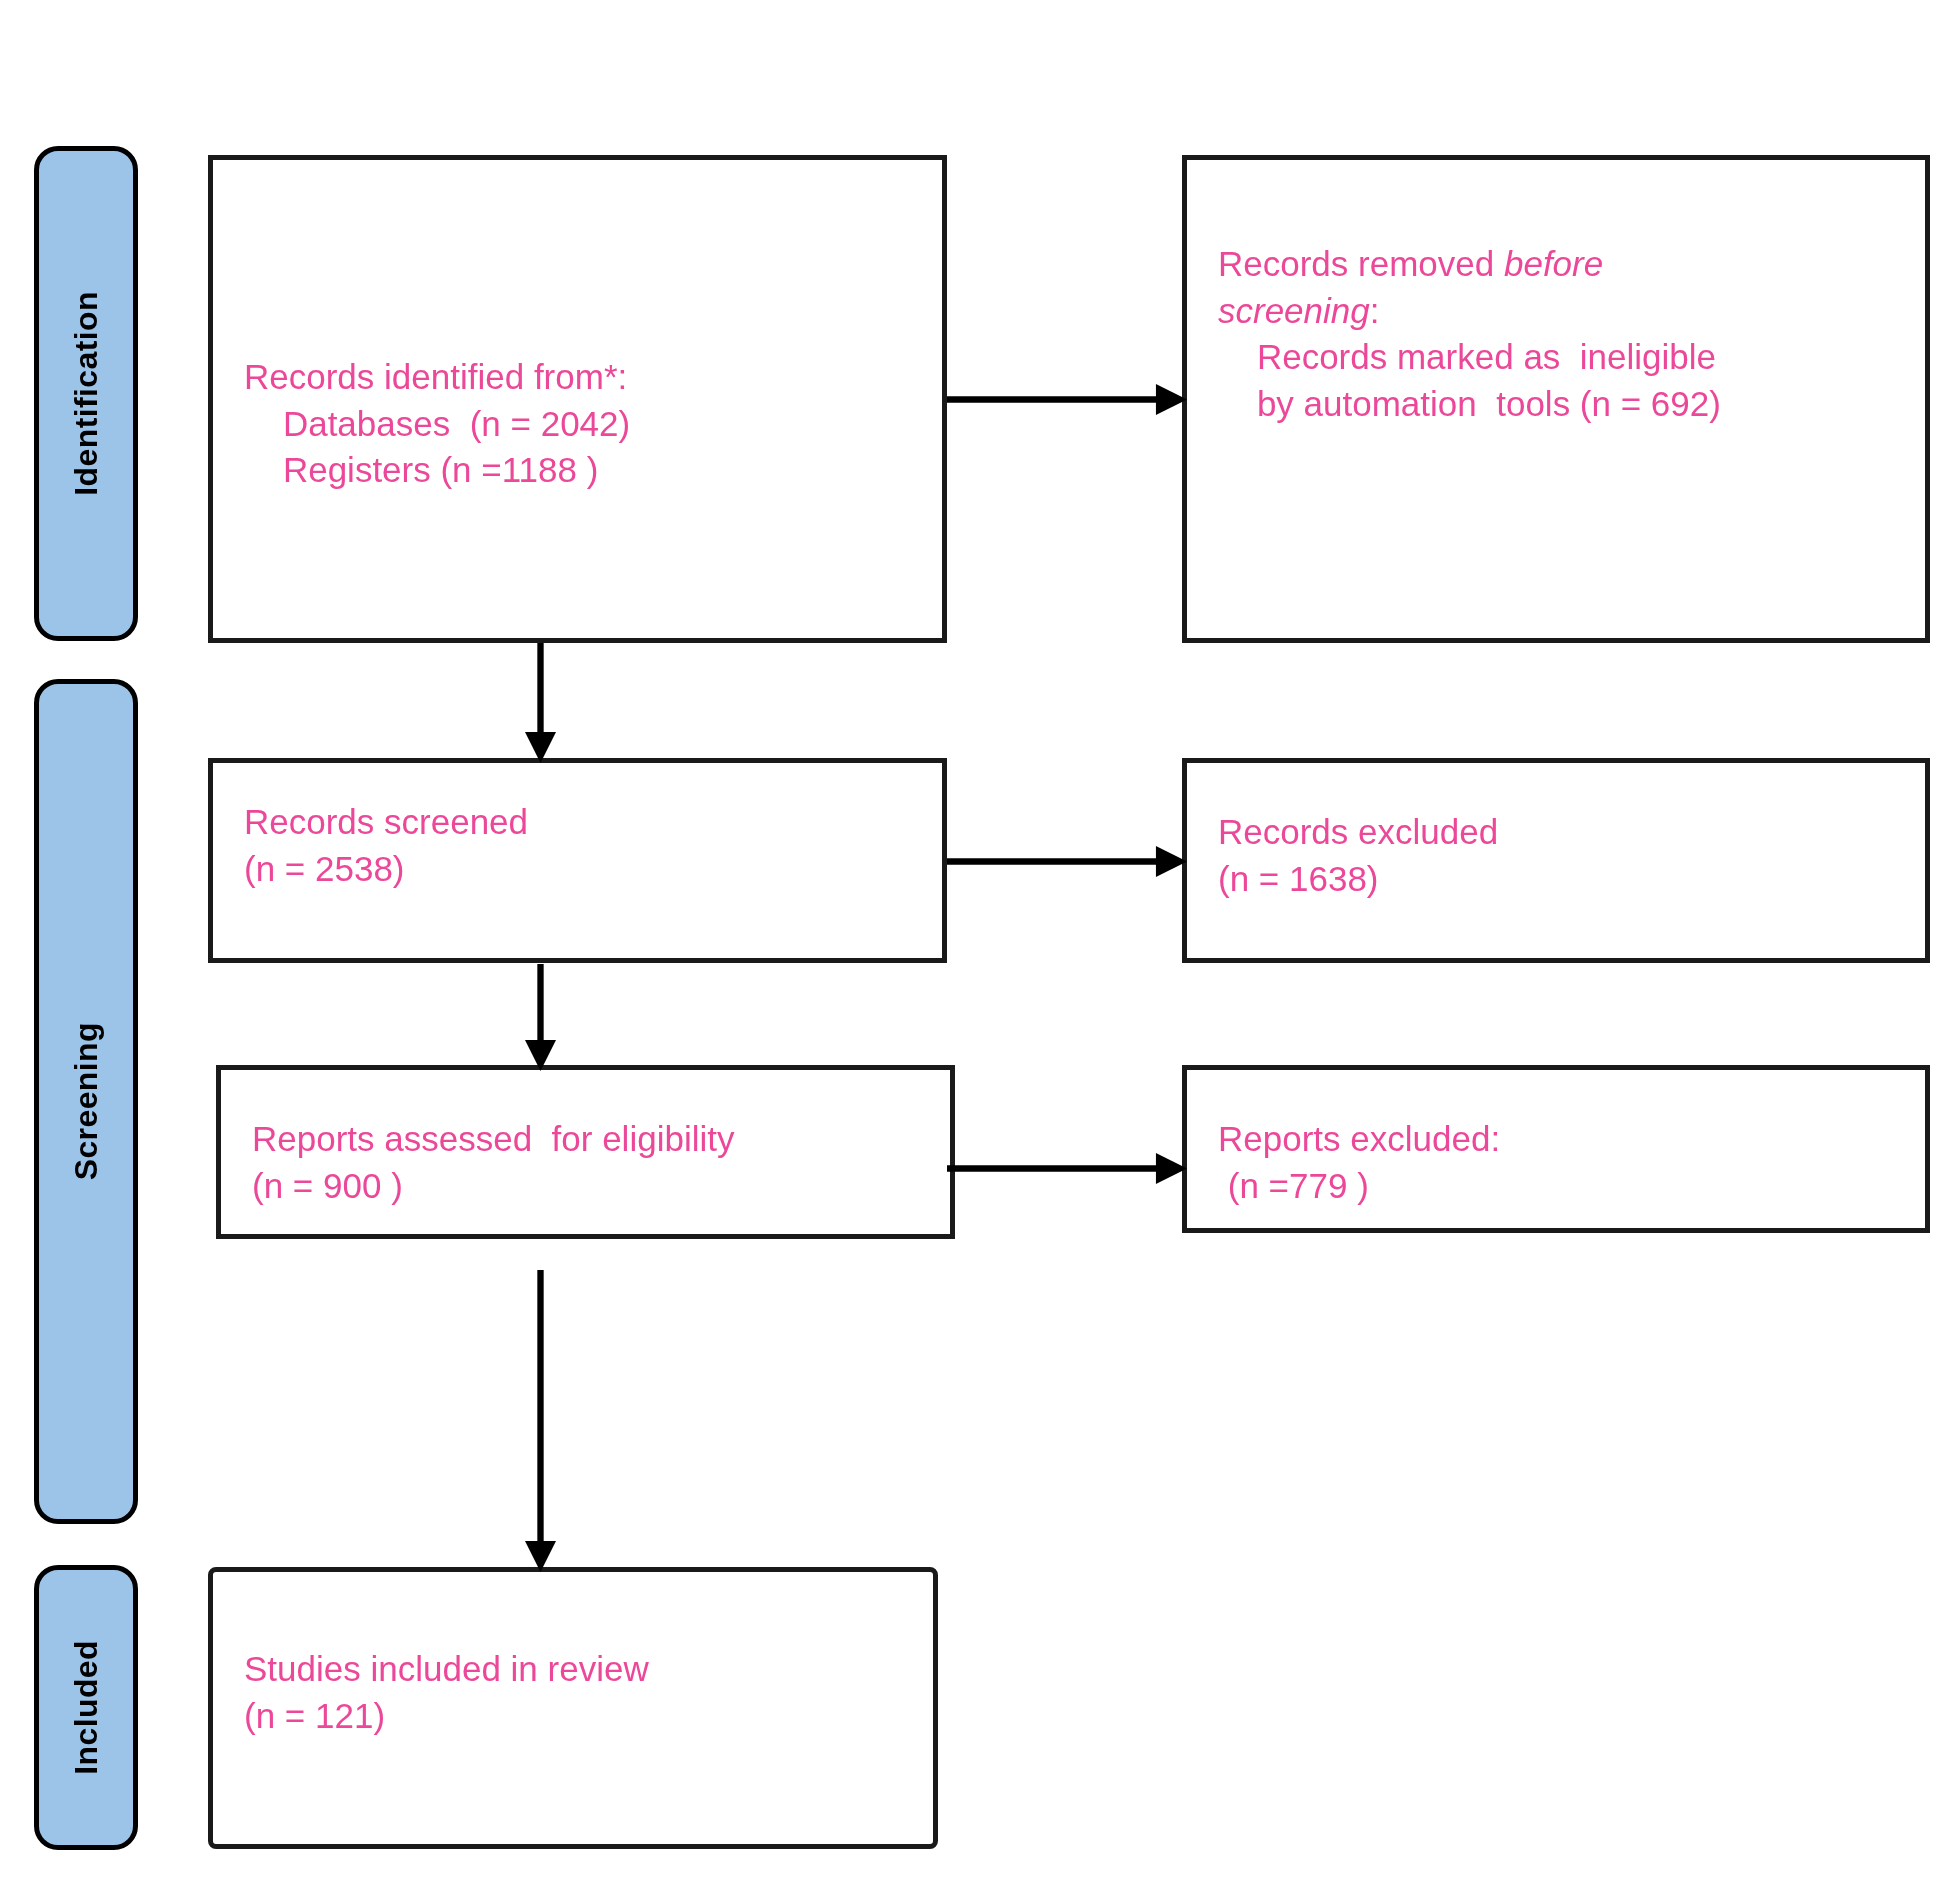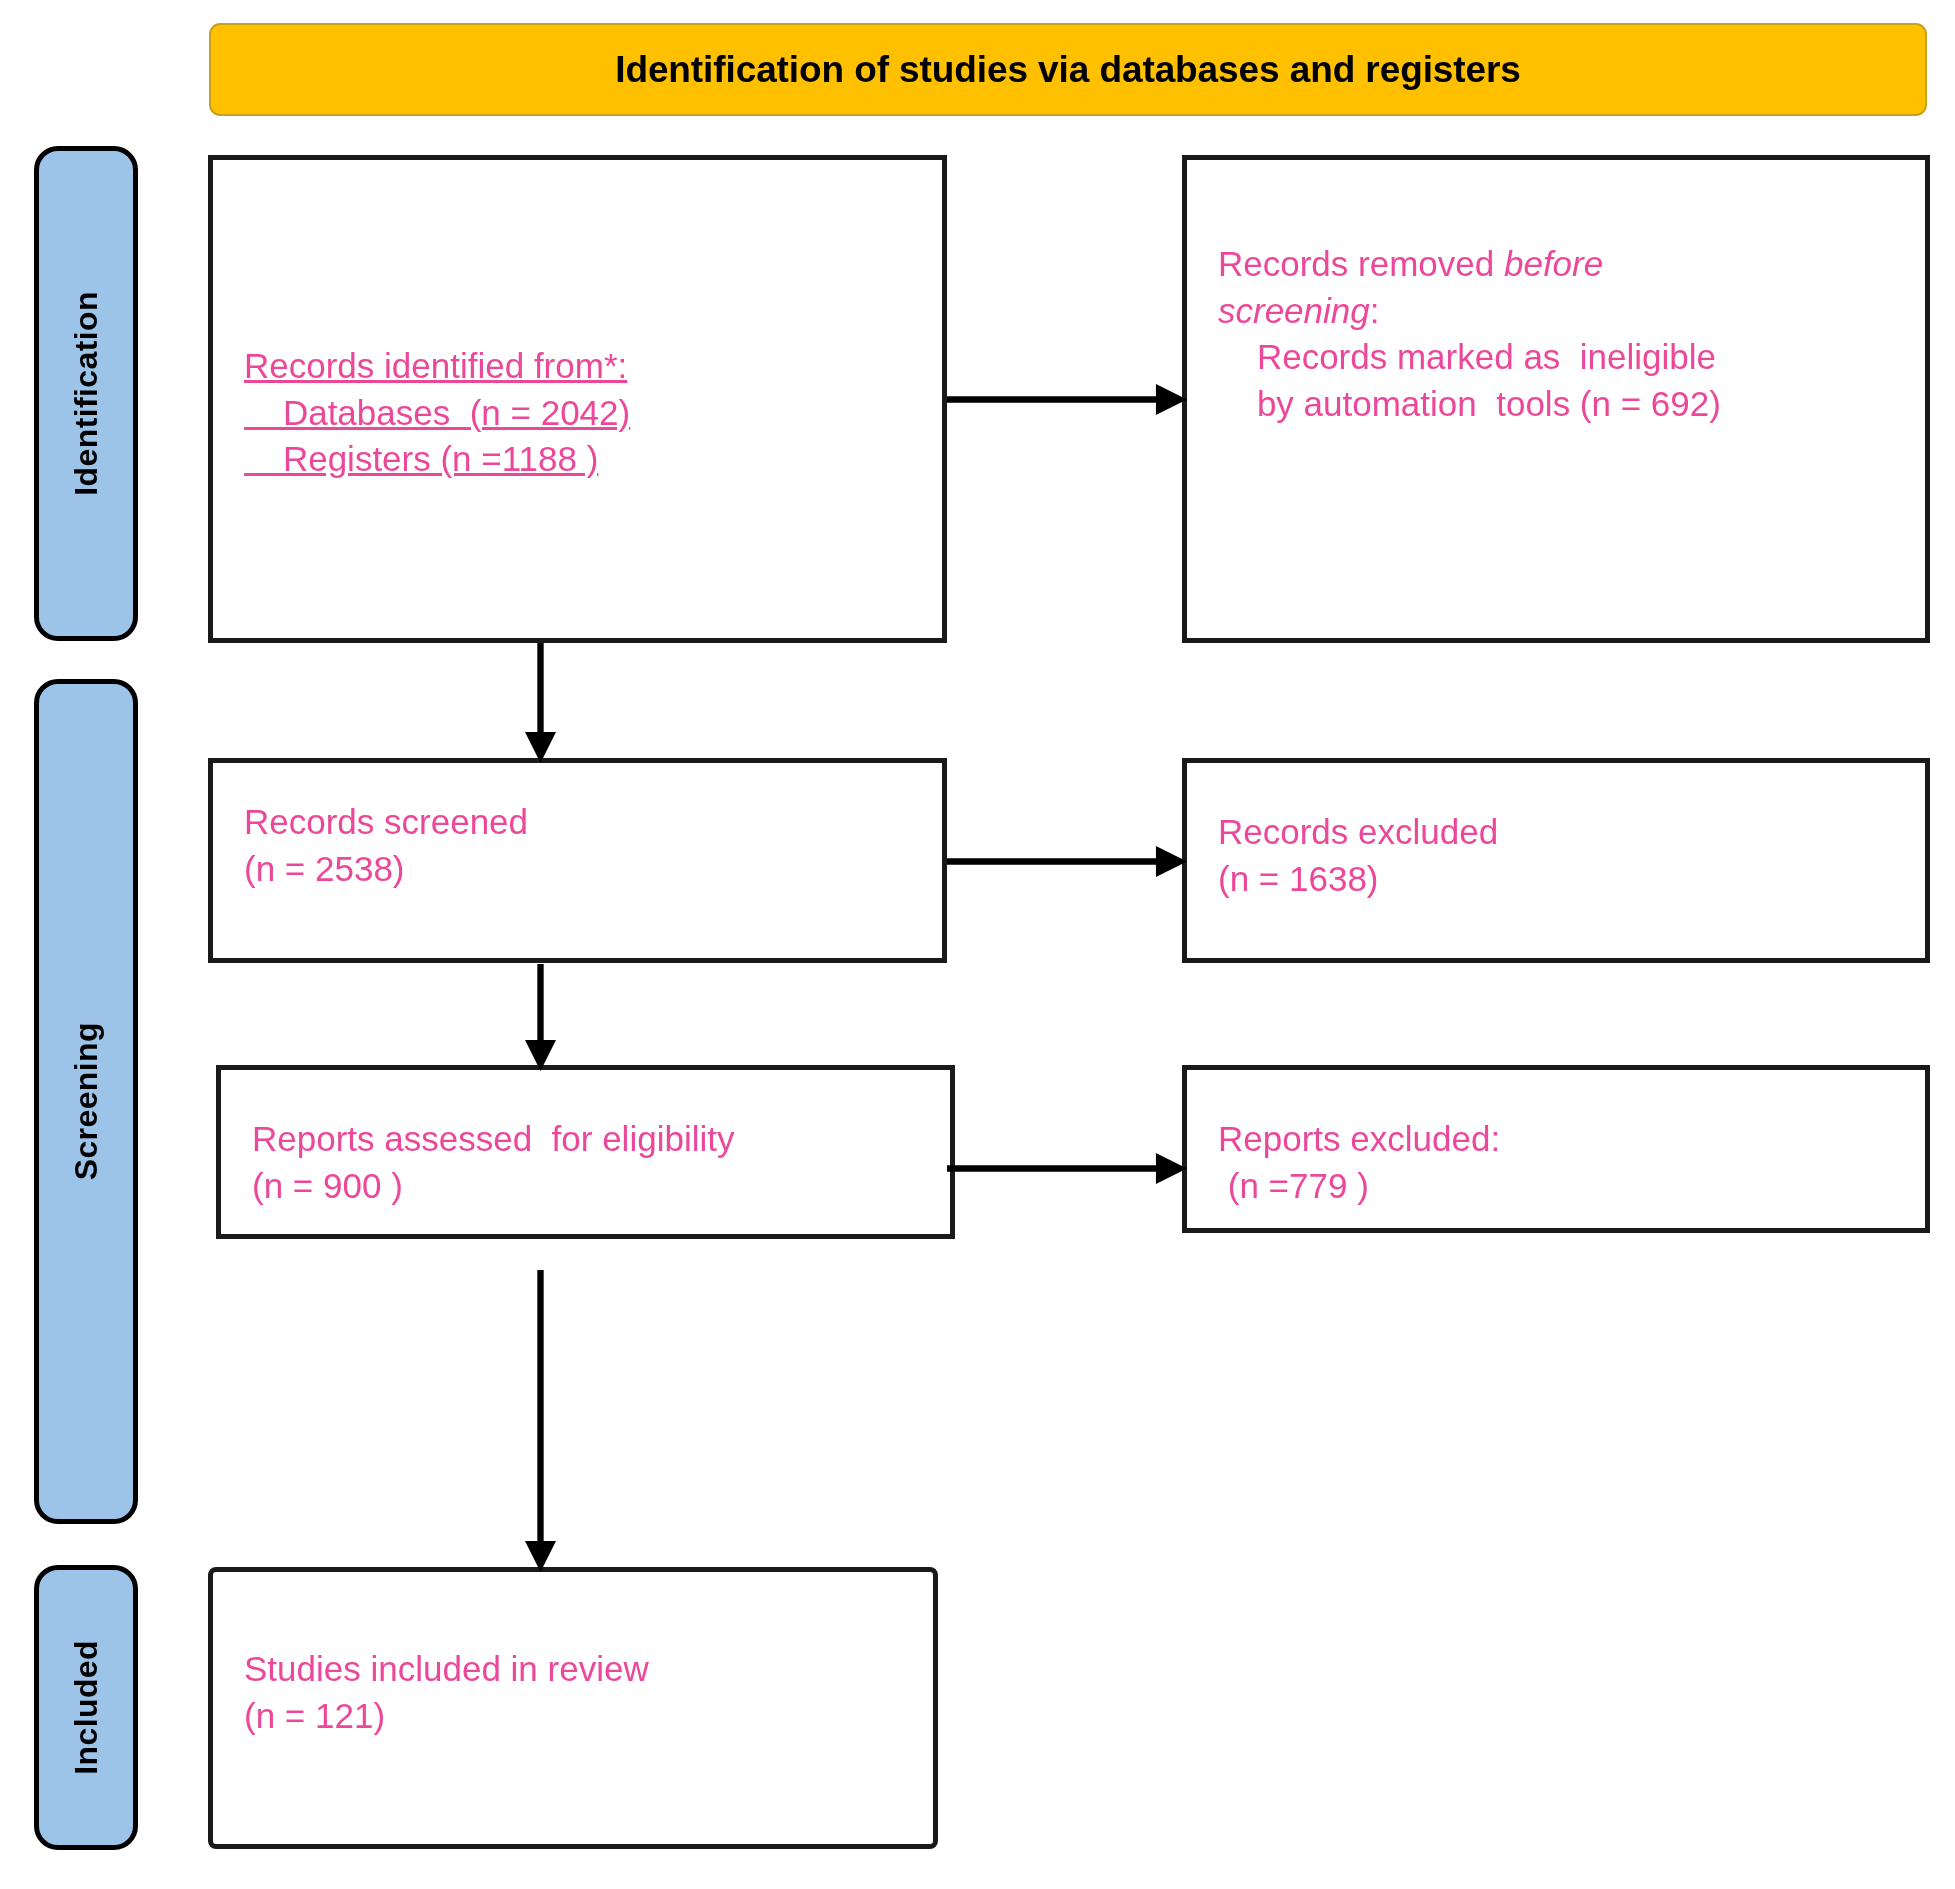--- a/index.html
+++ b/index.html
@@ -86,21 +86,21 @@
   .box-text .ital { font-style: italic; }
 
   #box-identified       { left: 208px;  top: 155px;  width: 739px; height: 488px; }
   #box-removed          { left: 1182px; top: 155px;  width: 748px; height: 488px; }
   #box-screened         { left: 208px;  top: 758px; width: 739px; height: 205px; }
   #box-records-excluded { left: 1182px; top: 758px; width: 748px; height: 205px; }
   #box-assessed         { left: 216px;  top: 1065px; width: 739px; height: 174px; }
   #box-reports-excluded { left: 1182px; top: 1065px; width: 748px; height: 168px; padding-left: 48px; }
   #box-included         { left: 208px;  top: 1567px; width: 730px; height: 282px; border-radius: 8px; }
 
-  #box-identified .box-text       { top: 183px; text-decoration: underline; }
+  #box-identified .box-text       { top: 194px; }
   #box-removed .box-text          { top: 81px; }
   #box-screened .box-text         { top: 36px; }
   #box-records-excluded .box-text { top: 46px; }
   #box-assessed .box-text         { top: 46px; }
   #box-reports-excluded .box-text { top: 46px; }
   #box-included .box-text         { top: 74px; }
 
   
   .arrow { position: absolute; }
   .arrow svg { display: block; overflow: visible; }
@@ -110,23 +110,20 @@
   #arrow-screened-to-excl { left: 947px; top: 843px; width: 240px; height: 37px; }
   #arrow-screened-to-assd { left: 522px;  top: 964px; width: 37px;  height: 107px; }
   #arrow-assd-to-rexcl    { left: 947px; top: 1150px; width: 240px; height: 37px; }
   #arrow-assd-to-incl     { left: 522px;  top: 1270px; width: 37px;  height: 302px; }
 </style>
 </head>
 <body>
 
 <div id="canvas">
 
-  <div class="banner">
-    <div class="banner-title">Identification of studies via databases and registers</div>
-  </div>
 
   <div class="stage" id="stage-identification">
     <span class="stage-label">Identification</span>
   </div>
   <div class="stage" id="stage-screening">
     <span class="stage-label">Screening</span>
   </div>
   <div class="stage" id="stage-included">
     <span class="stage-label">Included</span>
   </div>

